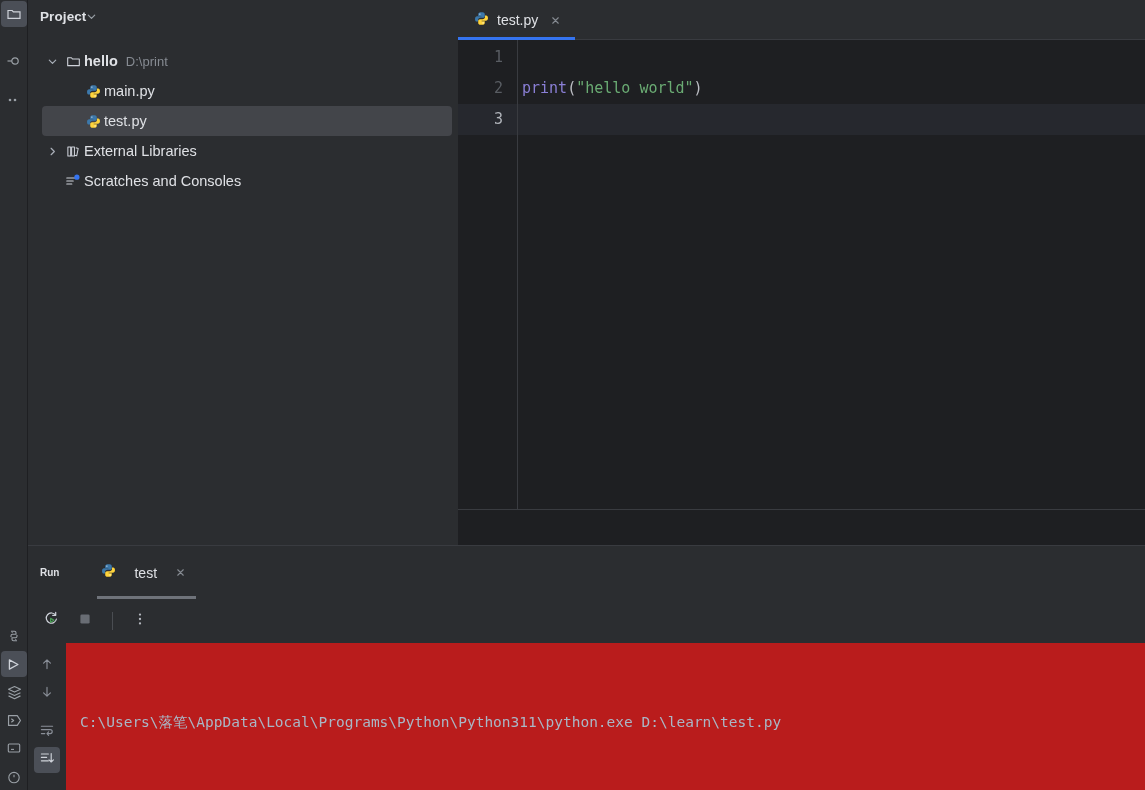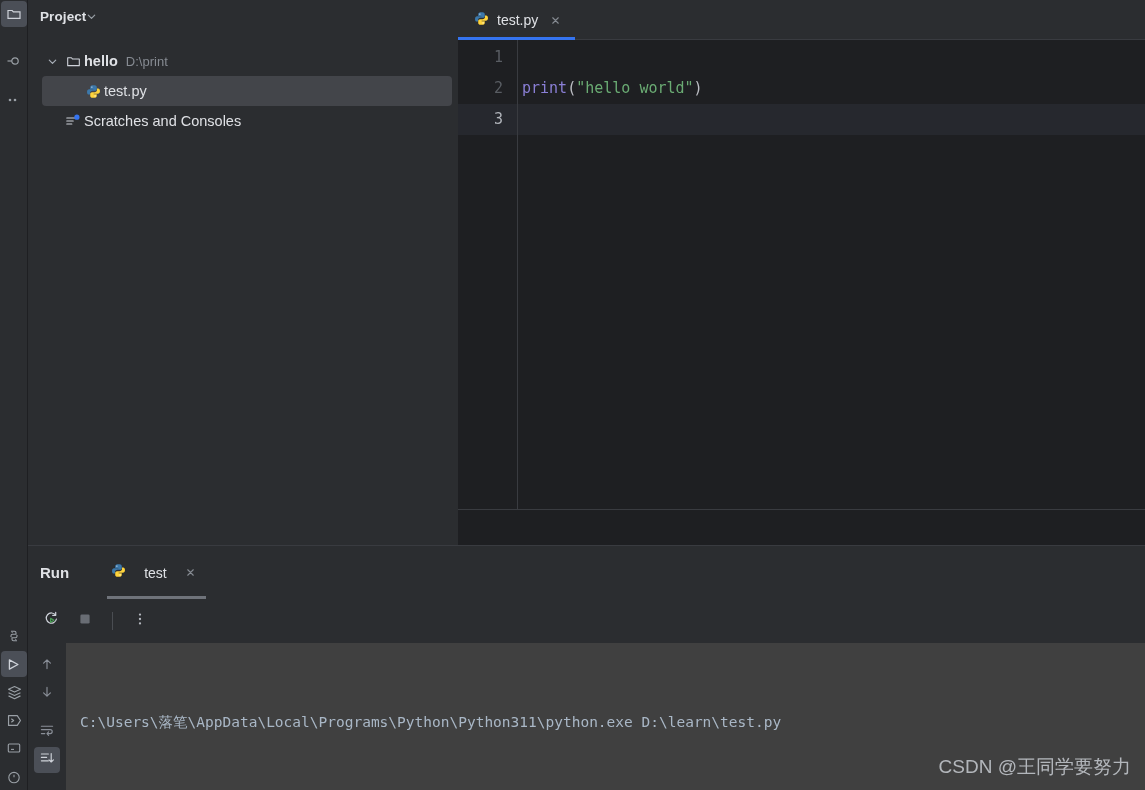--- a/index.html
+++ b/index.html
@@ -105,40 +105,40 @@
   .editor-bottom-strip { height: 36px; background: #1e1f22; border-top: 1px solid #393b40; }
 
   
   .run-pane {
     position: absolute; left: 28px; top: 545px;
     width: 1117px; height: 245px;
     background: #1e1f22; display: flex; flex-direction: column;
     border-top: 1px solid #393b40;
   }
   .run-header { height: 53px; background: #2b2d30; display: flex; align-items: center; position: relative; }
-  .run-title { font-size: 15px; font-weight: bold; color: #dfe1e5; margin-left: 12px; }
+  .run-title { font-size: 10px; font-weight: bold; color: #dfe1e5; margin-left: 12px; }
   .run-tab {
     display: flex; align-items: center; gap: 18px;
     margin-left: 38px; height: 53px; padding: 0 10px 0 4px; position: relative;
   }
   .run-tab.active::after {
     content: ""; position: absolute; left: 0; right: 0; bottom: 0;
     height: 3px; background: #6f737a;
   }
   .run-tab-label { font-size: 14px; color: #dfe1e5; }
   .run-tab-close { color: #868b92; font-size: 15px; line-height: 1; }
 
   .run-toolbar {
     height: 44px; background: #2b2d30; display: flex; align-items: center;
     padding-left: 8px; gap: 4px; border-bottom: 1px solid #2b2d30;
   }
   .tb-btn { width: 30px; height: 30px; display:flex; align-items:center; justify-content:center; border-radius:4px; color:#b4b8bf; }
   .tb-div { width: 1px; height: 18px; background: #4a4d52; margin: 0 8px; }
 
-  .console-wrap { flex: 1; display: flex; background: #404040; min-height: 0; }
+  .console-wrap { flex: 1; display: flex; background: #b91c1c; min-height: 0; }
   .console-gutter {
     width: 38px; flex: 0 0 38px; background: #2b2d30;
     display: flex; flex-direction: column; align-items: center;
     padding-top: 10px; gap: 2px;
   }
   .cg-btn { width: 26px; height: 26px; display:flex; align-items:center; justify-content:center; border-radius:4px; color:#8a8f98; }
   .cg-btn.active { background: #4b4f57; color: #cfd3da; }
   .console-out {
     flex: 1; padding: 12px 0 0 14px;
     font-family: "DejaVu Sans Mono", monospace;
@@ -266,33 +266,61 @@
               <path d="M2.5 4.5 6 8l3.5-3.5"></path>
             </svg>
           </span>
           <span class="node-icon">
             <svg width="15" height="15" viewBox="0 0 16 16" fill="none" stroke="#cfd3da" stroke-width="1.15" stroke-linejoin="round">
               <path d="M1.8 4h4l1.2 1.4h7.2v7H1.8z"></path>
             </svg>
           </span>
           <span class="node-label bold">hello</span>
           <span class="node-sub">D:\print</span>
+        </div>
+        <div class="tree-row">
+          <span class="tree-indent"></span>
+          <span class="twisty"></span>
+          <span class="node-icon">
+            <svg width="15" height="15" viewBox="0 0 16 16">
+              <path d="M7.8 1.3c-2 0-3.3.6-3.3 2v1.9h3.4v.5H3.3c-1.3 0-2.2 1-2.2 2.7 0 1.7.7 2.8 2 2.8h1.2V9.6c0-1.4 1.1-2.4 2.5-2.4h2.8c1.1 0 1.9-.8 1.9-1.9V3.3c0-1.1-1-1.8-2.3-2z" fill="#3c78aa"></path>
+              <path d="M8.2 14.7c2 0 3.3-.6 3.3-2v-1.9H8.1v-.5h4.6c1.3 0 2.2-1 2.2-2.7 0-1.7-.7-2.8-2-2.8h-1.2v1.6c0 1.4-1.1 2.4-2.5 2.4H6.4c-1.1 0-1.9.8-1.9 1.9v2c0 1.1 1 1.8 2.3 2z" fill="#ffd43b"></path>
+              <circle cx="6.3" cy="3.3" r=".62" fill="#fff"></circle>
+              <circle cx="9.7" cy="12.7" r=".62" fill="#fff"></circle>
+            </svg>
+          </span>
+          <span class="node-label">main.py</span>
         </div>
         <div class="tree-row selected">
           <span class="tree-indent"></span>
           <span class="twisty"></span>
           <span class="node-icon">
             <svg width="15" height="15" viewBox="0 0 16 16">
               <path d="M7.8 1.3c-2 0-3.3.6-3.3 2v1.9h3.4v.5H3.3c-1.3 0-2.2 1-2.2 2.7 0 1.7.7 2.8 2 2.8h1.2V9.6c0-1.4 1.1-2.4 2.5-2.4h2.8c1.1 0 1.9-.8 1.9-1.9V3.3c0-1.1-1-1.8-2.3-2z" fill="#3c78aa"></path>
               <path d="M8.2 14.7c2 0 3.3-.6 3.3-2v-1.9H8.1v-.5h4.6c1.3 0 2.2-1 2.2-2.7 0-1.7-.7-2.8-2-2.8h-1.2v1.6c0 1.4-1.1 2.4-2.5 2.4H6.4c-1.1 0-1.9.8-1.9 1.9v2c0 1.1 1 1.8 2.3 2z" fill="#ffd43b"></path>
               <circle cx="6.3" cy="3.3" r=".62" fill="#fff"></circle>
               <circle cx="9.7" cy="12.7" r=".62" fill="#fff"></circle>
             </svg>
           </span>
           <span class="node-label">test.py</span>
+        </div>
+        <div class="tree-row">
+          <span class="twisty">
+            <svg width="11" height="11" viewBox="0 0 12 12" fill="none" stroke="#a9afb8" stroke-width="1.3" stroke-linecap="round" stroke-linejoin="round">
+              <path d="M4.5 2.5 8 6l-3.5 3.5"></path>
+            </svg>
+          </span>
+          <span class="node-icon">
+            <svg width="15" height="15" viewBox="0 0 16 16" fill="none" stroke="#cfd3da" stroke-width="1.1" stroke-linejoin="round">
+              <rect x="2" y="3.2" width="3" height="9.6"></rect>
+              <rect x="6" y="3.2" width="3" height="9.6"></rect>
+              <path d="M10.4 4.1l2.6.7-1.6 7.8-2.3-.6"></path>
+            </svg>
+          </span>
+          <span class="node-label">External Libraries</span>
         </div>
         <div class="tree-row">
           <span class="twisty"></span>
           <span class="node-icon">
             <svg width="16" height="16" viewBox="0 0 16 16" fill="none">
               <path d="M1.8 5h8M1.8 8h6.4M1.8 11h5" stroke="#cfd3da" stroke-width="1.2" stroke-linecap="round"></path>
               <circle cx="11.9" cy="4.2" r="2.6" fill="#3574f0"></circle>
             </svg>
           </span>
           <span class="node-label">Scratches and Consoles</span>
@@ -413,14 +441,13 @@
         </div>
       <div class="console-out">
         <div>C:\Users\落笔\AppData\Local\Programs\Python\Python311\python.exe D:\learn\test.py</div>
         
         
         
       </div>
     </div>
   </div>
 
-  <div class="watermark">CSDN @王同学要努力</div>
 </div>
 
 </body></html>

